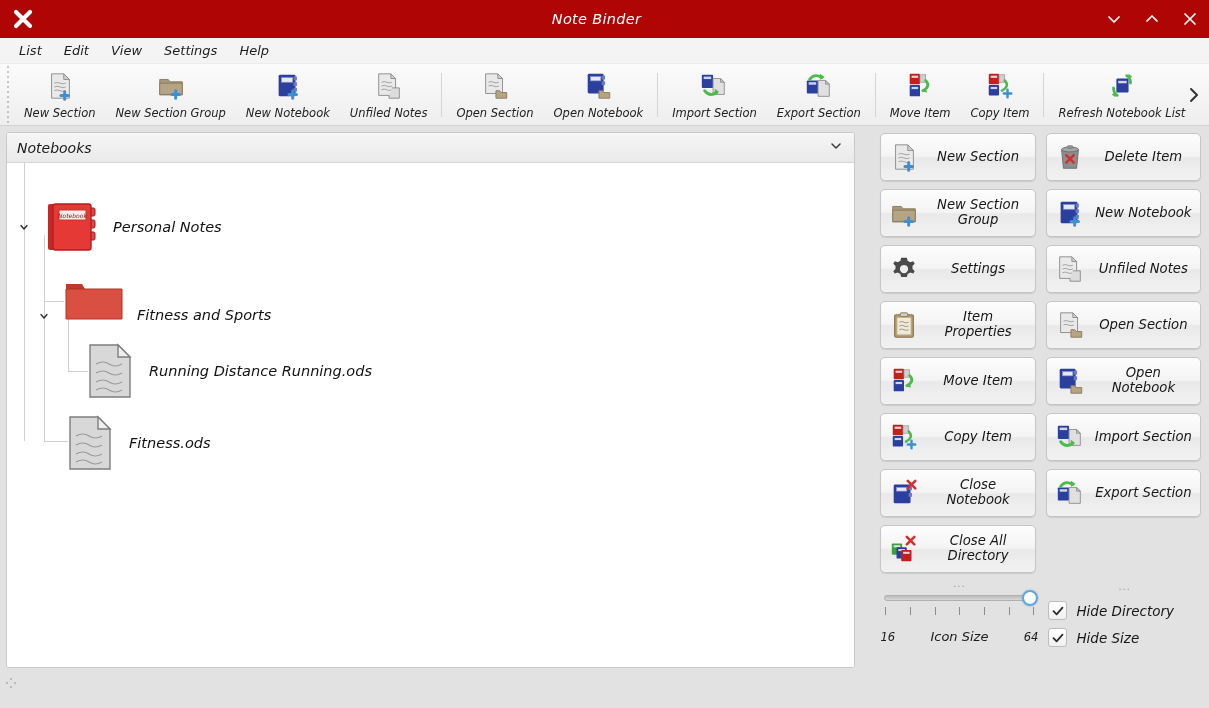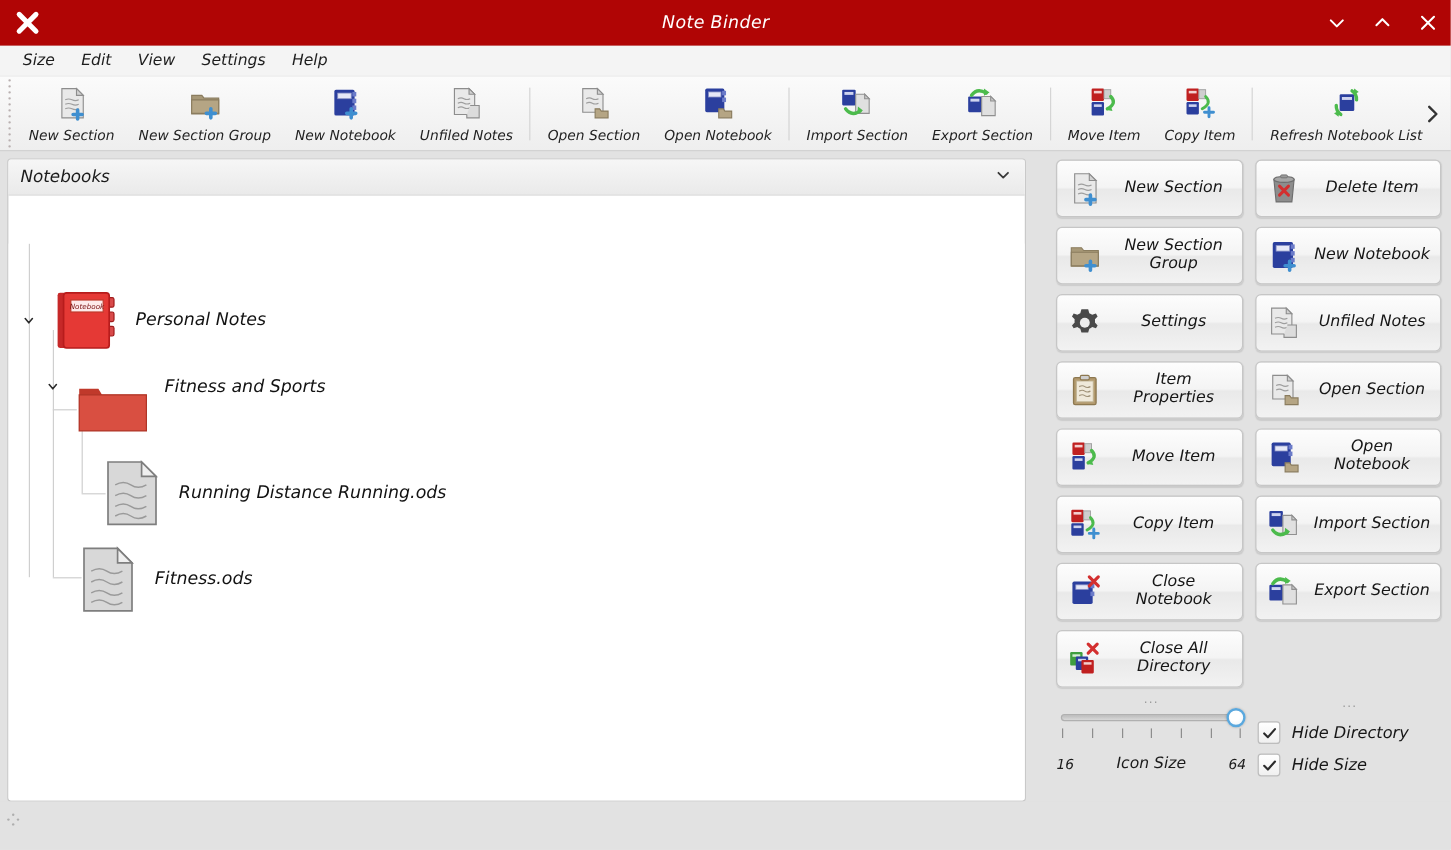--- a/index.html
+++ b/index.html
@@ -149,21 +149,20 @@
   }
   .tree-header-chevron {
     position: absolute; right: 10px; top: 50%;
     transform: translateY(-50%);
   }
   .tree-body {
     flex: 1 1 auto;
     position: relative;
     background: #fff;
     overflow: hidden;
-    margin-top: 40px;
   }
   .tree-row {
     position: absolute;
     display: flex; align-items: center;
     height: 0;
   }
   .tree-expander {
     width: 14px; height: 14px;
     display: flex; align-items: center; justify-content: center;
     flex: 0 0 auto;
@@ -335,21 +334,21 @@
       </div>
       <div class="win-btn">
         <svg width="18" height="18" viewBox="0 0 18 18">
             <path d="M4 4 L14 14 M14 4 L4 14" stroke="#fff" stroke-width="1.7" stroke-linecap="round"></path>
           </svg>
       </div>
     </div>
   </div>
 
   <div class="menubar">
-    <div class="menu-item">Size</div>
+    <div class="menu-item">List</div>
     <div class="menu-item">Edit</div>
     <div class="menu-item">View</div>
     <div class="menu-item">Settings</div>
     <div class="menu-item">Help</div>
   </div>
 
   <div class="toolbar">
     <div class="tb-grip">
       <i></i>
         <i></i>
@@ -569,21 +568,21 @@
                 <rect x="10" y="6" width="38" height="46" rx="2.5" fill="#e53935" stroke="#b71c1c" stroke-width="1.4"></rect>
                 <rect x="16" y="12" width="27" height="10" fill="#fdeaea" stroke="#c0392b" stroke-width="1"></rect>
                 <text x="29.5" y="19.5" font-family="DejaVu Sans, sans-serif" font-size="6" font-style="italic" fill="#7a1414" text-anchor="middle">Notebook</text>
               </svg>
             </div>
             <div class="tree-label">Personal Notes</div>
           </div>
         </div>
 
         <div class="tree-row" style="left:30px; top:136px; height:0;">
-          <div style="display:flex; align-items:flex-start;">
+          <div style="display:flex; align-items:flex-end;">
             <div class="tree-expander">
               <svg width="12" height="12" viewBox="0 0 12 12">
                   <path d="M3 4.5 L6 8 L9 4.5" fill="none" stroke="#2a2a2a" stroke-width="1.3" stroke-linecap="round" stroke-linejoin="round"></path>
                 </svg>
             </div>
             <div class="tree-icon" style="margin-left:12px;">
               <svg width="62" height="48" viewBox="0 0 62 48">
                 <path d="M3 9 h16 l3 5 h37 v30 h-56 z" fill="#c0392b"></path>
                 <path d="M3 14 h56 v30 h-56 z" fill="#d94f41" stroke="#b03426" stroke-width="1"></path>
               </svg>

